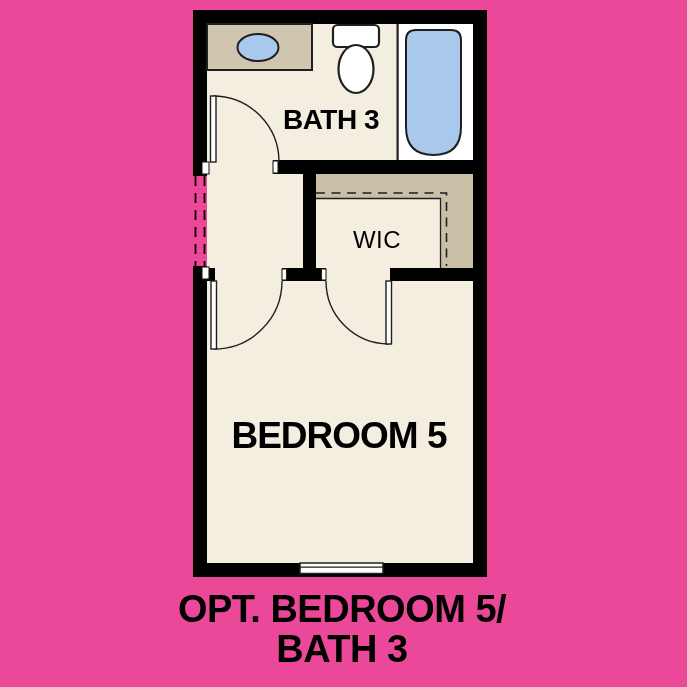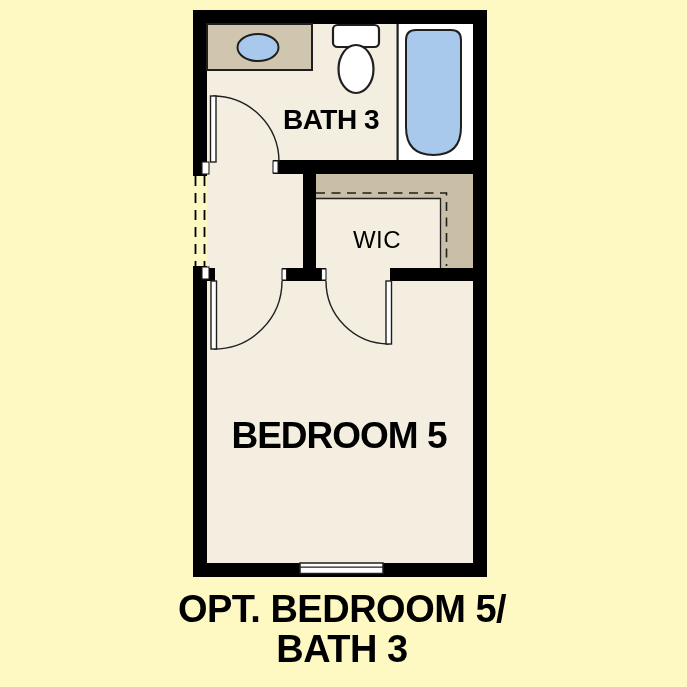--- a/index.html
+++ b/index.html
@@ -4,21 +4,21 @@
 <style>
   html, body {
     margin: 0;
     padding: 0;
     background: #ffffff;
   }
   .stage {
     position: relative;
     width: 687px;
     height: 687px;
-    background: #fef9c3;
+    background: #ec4899;
     font-family: "Liberation Sans", sans-serif;
     overflow: hidden;
   }
   svg.plan {
     position: absolute;
     left: 0;
     top: 0;
   }
   text {
     font-family: "Liberation Sans", sans-serif;

